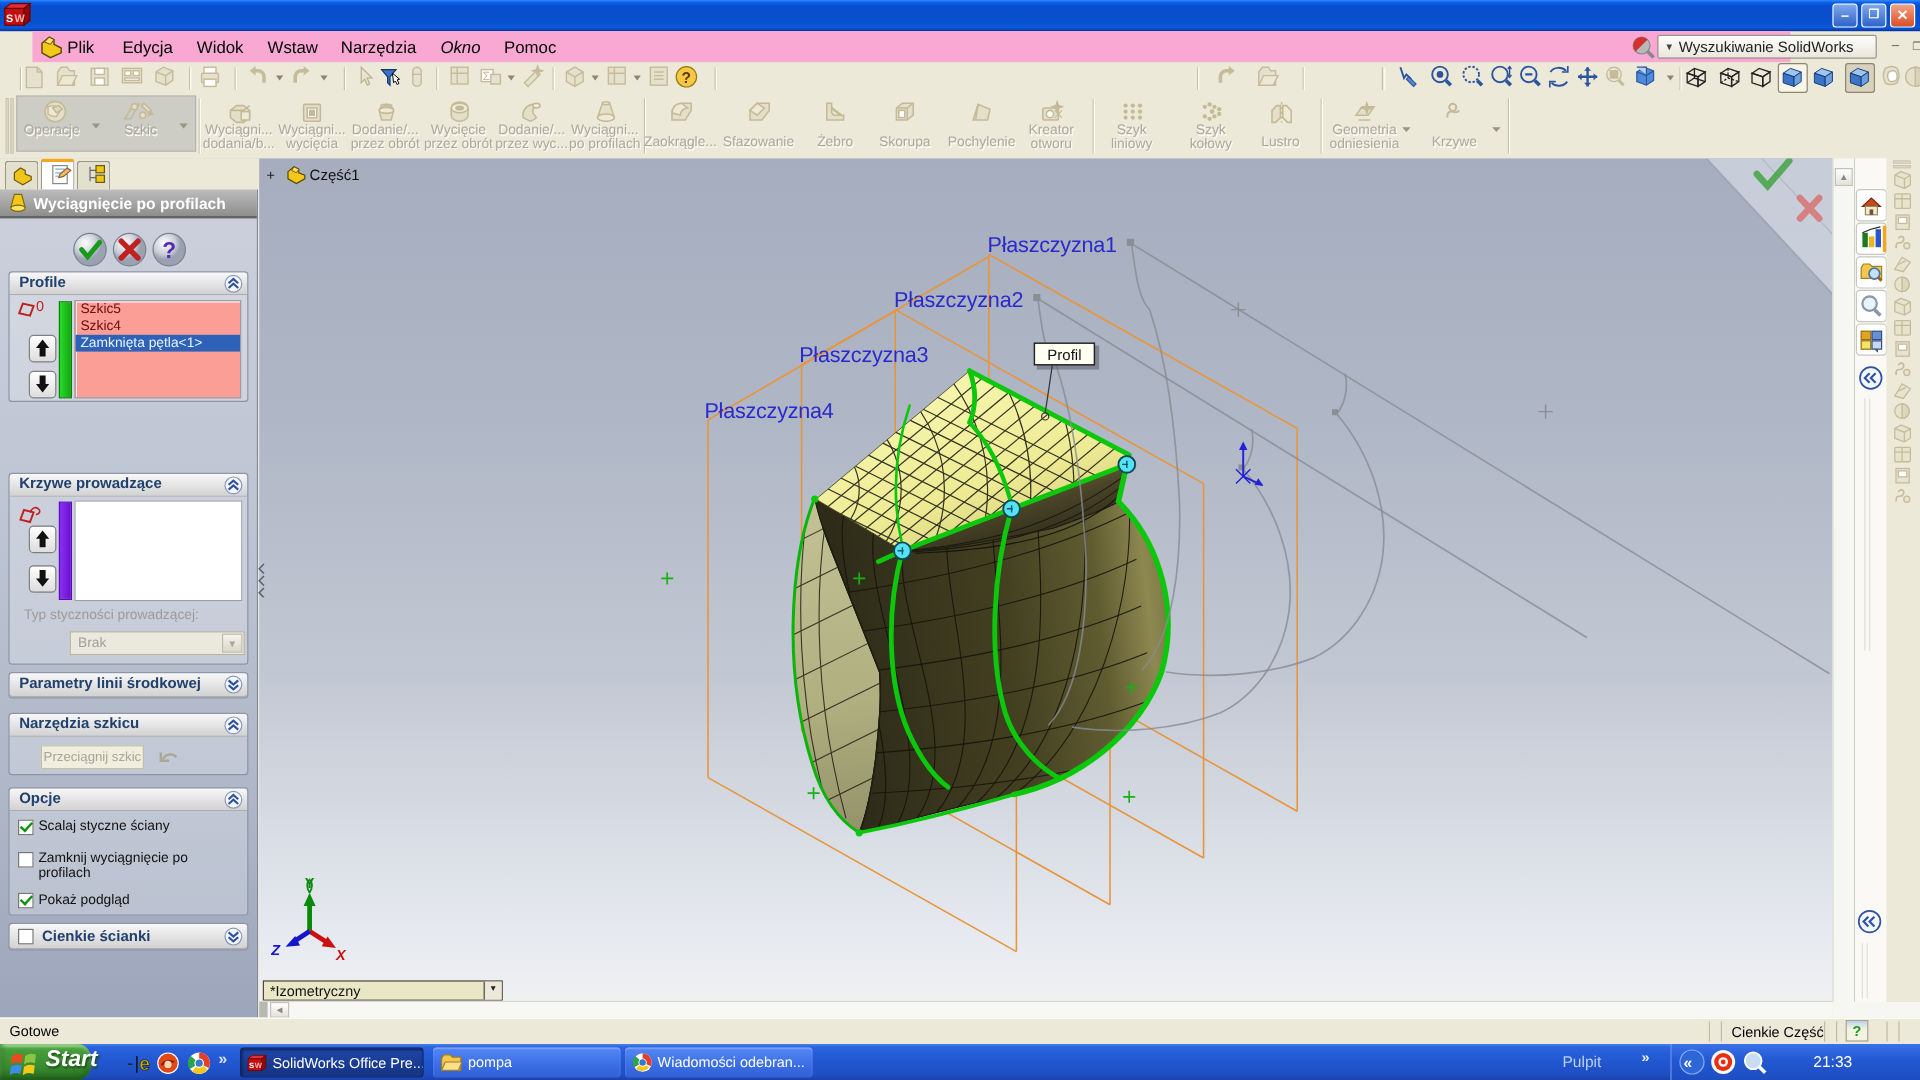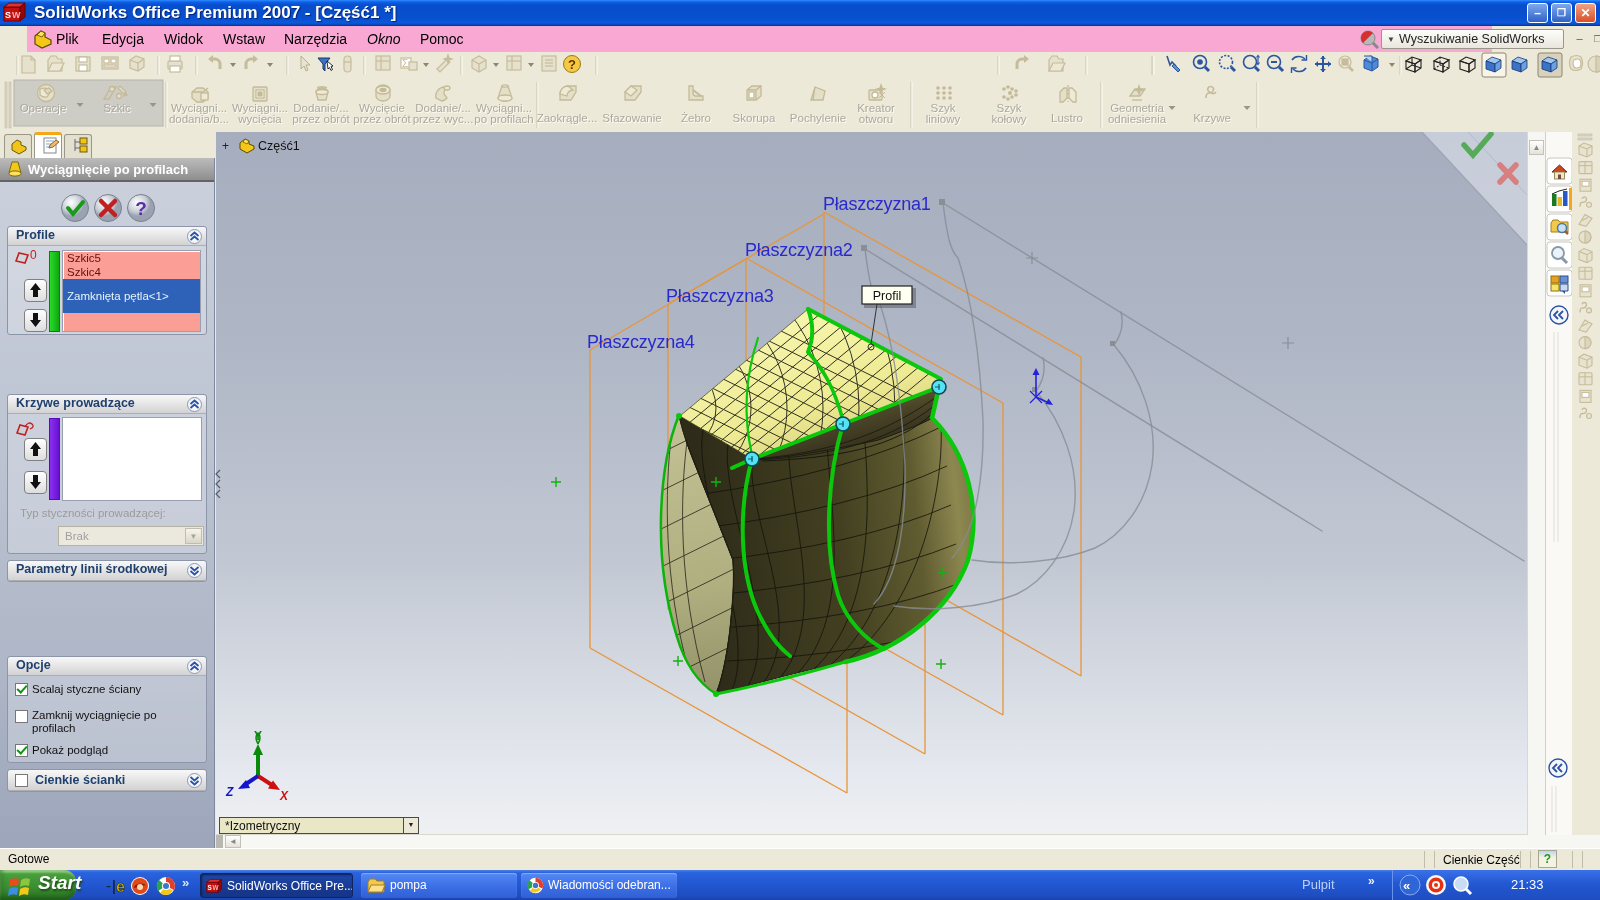--- a/index.html
+++ b/index.html
@@ -39,21 +39,20 @@
 <body>
 <div id="root">
   <div class="abs" id="titlebar">
     <svg class="abs" style="left:3px;top:2px" width="24" height="22">
       <rect x="1" y="5" width="16" height="14" fill="#C01010" stroke="#700000"></rect>
       <polygon points="1,5 6,1 22,1 17,5" fill="#E03030" stroke="#700000"></polygon>
       <polygon points="17,5 22,1 22,15 17,19" fill="#900808" stroke="#700000"></polygon>
       <text x="2" y="16" font-size="9" font-weight="bold" fill="#fff">S</text>
       <text x="9" y="16" font-size="9" font-weight="bold" fill="#FFB0B0">W</text>
     </svg>
-    <div class="ttext">SolidWorks Office Premium 2007 - [Część1 *]</div>
     <div class="winbtn" style="right:52px;background:linear-gradient(180deg,#7FA8EC,#2E63C8);">–</div>
     <div class="winbtn" style="right:28px;background:linear-gradient(180deg,#7FA8EC,#2E63C8);font-size:10px;">❐</div>
     <div class="winbtn" style="right:4px;background:linear-gradient(180deg,#F2A284,#DA4E26);">✕</div>
   </div>
   <div class="abs" id="menubar">
     <svg class="abs" style="left:5px;top:2px" width="22" height="22" viewBox="0 0 22 22">
       <path d="M3 8 L9 3 L13 5 L13 9 L19 12 L19 16 L10 20 L3 16 Z" fill="#F4C818" stroke="#5A4A00" stroke-width="1.2"></path>
       <path d="M9 3 L13 5 L10 9 L5 7 Z" fill="#FFE060" stroke="#5A4A00" stroke-width="0.8"></path>
     </svg>
     <div class="mi" style="left:29px;">Plik</div>
@@ -522,21 +521,21 @@
           </span>
         </div>
       <svg class="abs" style="left:5px;top:22px" width="30" height="22">
           <path d="M3 12 l3 -8 l9 2 l-3 8 z" fill="none" stroke="#C02020" stroke-width="1.6"></path>
           <text x="17" y="10" font-size="12" fill="#C02020">0</text>
         </svg>
       <div style="position:absolute;left:41px;top:24px;width:11px;height:81px;background:linear-gradient(90deg,#2ADA2A,#0FA80F);border:1px solid #0A800A;"></div>
       <div style="position:absolute;left:54px;top:23px;width:139px;height:82px;background:#FB9E96;border:1px solid #98A0B0;box-shadow:inset 1px 1px 0 #fff;font-size:11.5px;color:#6B0E0E;">
         <div style="padding:1px 4px;">Szkic5</div>
         <div style="padding:1px 4px;">Szkic4</div>
-        <div style="background:#2E62B8;color:#E8F2FC;padding:11px 4px;">Zamknięta pętla&lt;1&gt;</div>
+        <div style="background:#2E62B8;color:#E8F2FC;padding:1px 4px;">Zamknięta pętla&lt;1&gt;</div>
       </div>
       <div class="updn" style="top:52px;"><svg width="21" height="21">
             <path d="M10.5 3 L16 10 H13 V17 H8 V10 H5 Z" fill="#111"></path>
           </svg></div>
       <div class="updn" style="top:82px;"><svg width="21" height="21">
             <path d="M10.5 17 L16 10 H13 V3 H8 V10 H5 Z" fill="#111"></path>
           </svg></div>
     </div>
 
 
@@ -572,20 +571,35 @@
       <div class="ghead" style="border-radius:3px;height:20px;">
           <span class="gt">Parametry linii środkowej</span>
           <span class="chev">
             <svg width="13" height="13" viewBox="0 0 13 13">
               <path d="M2.5 3 L6.5 6.5 L10.5 3 M2.5 7 L6.5 10.5 L10.5 7" stroke="#2B52A3" stroke-width="1.8" fill="none"></path>
             </svg>
           </span>
         </div>
     </div>
 
+    <div class="grp" style="top:462px;height:52px;">
+      <div class="ghead">
+          <span class="gt">Narzędzia szkicu</span>
+          <span class="chev">
+            <svg width="13" height="13" viewBox="0 0 13 13">
+              <path d="M2.5 6 L6.5 2.5 L10.5 6 M2.5 10 L6.5 6.5 L10.5 10" stroke="#2B52A3" stroke-width="1.8" fill="none"></path>
+            </svg>
+          </span>
+        </div>
+      <div style="position:absolute;left:26px;top:26px;width:86px;height:20px;background:#F0EEDC;border:1px solid #C2BFA8;font-size:11px;color:#A8A49C;text-align:center;line-height:18px;white-space:nowrap;">Przeciągnij szkic</div>
+      <svg class="abs" style="left:124px;top:28px" width="20" height="16">
+          <path d="M4 10 a6 5 0 0 1 11 -2" fill="none" stroke="#ABA798" stroke-width="2"></path>
+          <path d="M2 4 v7 h7" fill="none" stroke="#ABA798" stroke-width="2"></path>
+        </svg>
+    </div>
 
     <div class="grp" style="top:524px;height:107px;">
       <div class="ghead">
           <span class="gt">Opcje</span>
           <span class="chev">
             <svg width="13" height="13" viewBox="0 0 13 13">
               <path d="M2.5 6 L6.5 2.5 L10.5 6 M2.5 10 L6.5 6.5 L10.5 10" stroke="#2B52A3" stroke-width="1.8" fill="none"></path>
             </svg>
           </span>
         </div>

